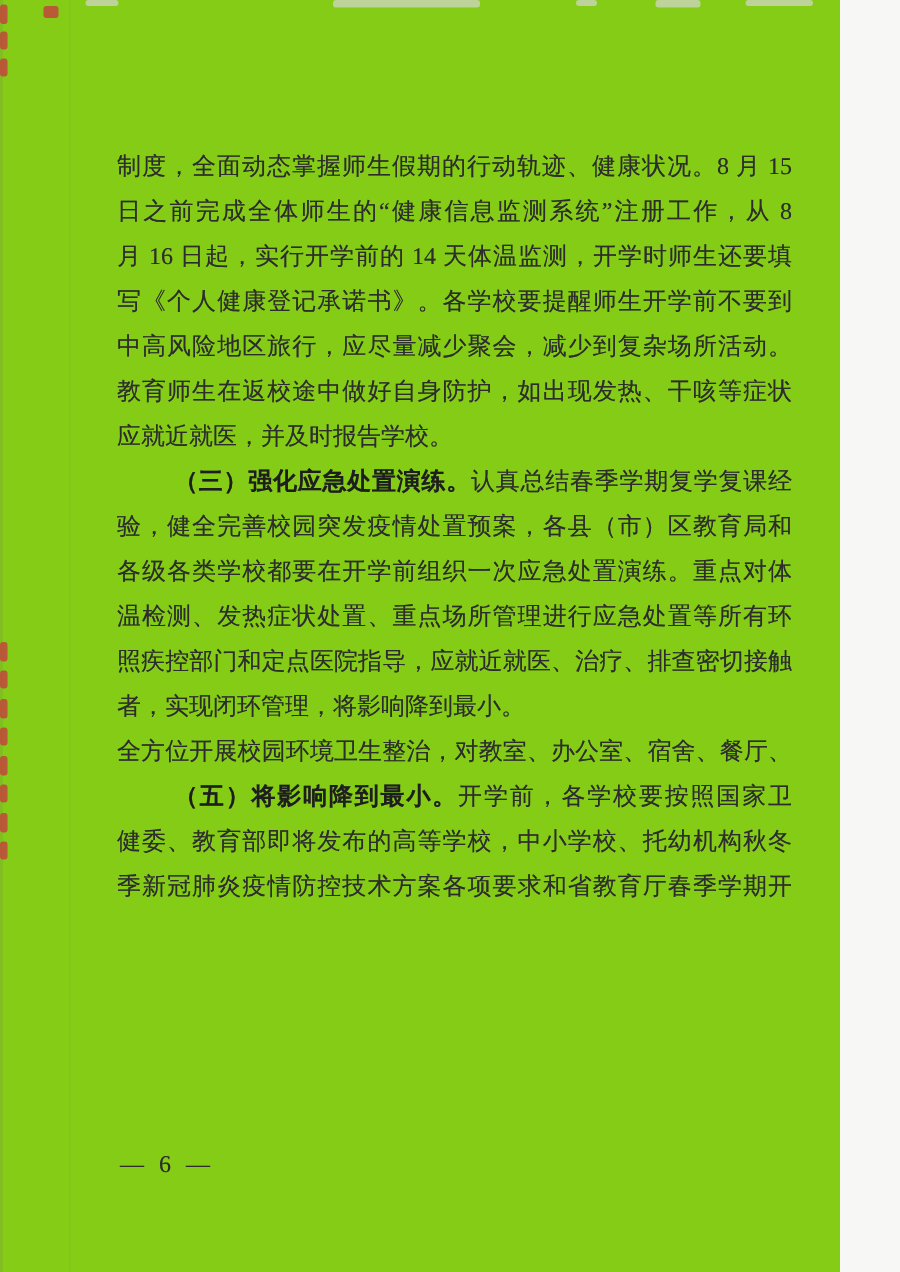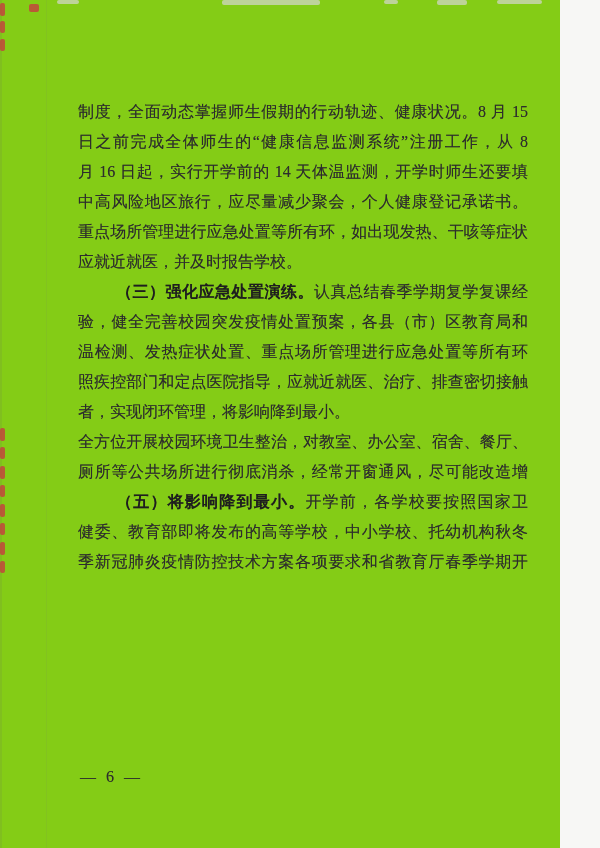--- a/index.html
+++ b/index.html
@@ -87,28 +87,29 @@
       <div class="gray-mark" style="left: 57px; top: 0px; width: 22px; height: 4px; background: rgb(214, 214, 210);"></div>
       <div class="gray-mark" style="left: 222px; top: 0px; width: 98px; height: 5px; background: rgb(214, 214, 210);"></div>
       <div class="gray-mark" style="left: 384px; top: 0px; width: 14px; height: 4px; background: rgb(214, 214, 210);"></div>
       <div class="gray-mark" style="left: 437px; top: 0px; width: 30px; height: 5px; background: rgb(214, 214, 210);"></div>
       <div class="gray-mark" style="left: 497px; top: 0px; width: 45px; height: 4px; background: rgb(214, 214, 210);"></div>
     </div>
   <div id="content" class="content">
       <div class="line">制度，全面动态掌握师生假期的行动轨迹、健康状况。8 月 15</div>
       <div class="line">日之前完成全体师生的“健康信息监测系统”注册工作，从 8</div>
       <div class="line">月 16 日起，实行开学前的 14 天体温监测，开学时师生还要填</div>
-      <div class="line">中高风险地区旅行，应尽量减少聚会，个人健康登记承诺书。</div>
-      <div class="line">重点场所管理进行应急处置等所有环，如出现发热、干咳等症状</div>
+      <div class="line">写《个人健康登记承诺书》。各学校要提醒师生开学前不要到</div>
+      <div class="line">中高风险地区旅行，应尽量减少聚会，减少到复杂场所活动。</div>
+      <div class="line">教育师生在返校途中做好自身防护，如出现发热、干咳等症状</div>
       <div class="line nojust">应就近就医，并及时报告学校。</div>
       <div class="line indent"><span class="hd">（三）强化应急处置演练。</span>认真总结春季学期复学复课经</div>
       <div class="line">验，健全完善校园突发疫情处置预案，各县（市）区教育局和</div>
+      <div class="line">各级各类学校都要在开学前组织一次应急处置演练。重点对体</div>
       <div class="line">温检测、发热症状处置、重点场所管理进行应急处置等所有环</div>
       <div class="line">照疾控部门和定点医院指导，应就近就医、治疗、排查密切接触</div>
       <div class="line nojust">者，实现闭环管理，将影响降到最小。</div>
       <div class="line">全方位开展校园环境卫生整治，对教室、办公室、宿舍、餐厅、</div>
-      <div class="line">厕所等公共场所进行彻底消杀，经常开窗通风，尽可能改造增</div>
       <div class="line indent"><span class="hd">（五）将影响降到最小。</span>开学前，各学校要按照国家卫</div>
       <div class="line">健委、教育部即将发布的高等学校，中小学校、托幼机构秋冬</div>
       <div class="line">季新冠肺炎疫情防控技术方案各项要求和省教育厅春季学期开</div>
     </div>
   <div class="page-number">— 6 —</div>
 </div>
 
 </body></html>

